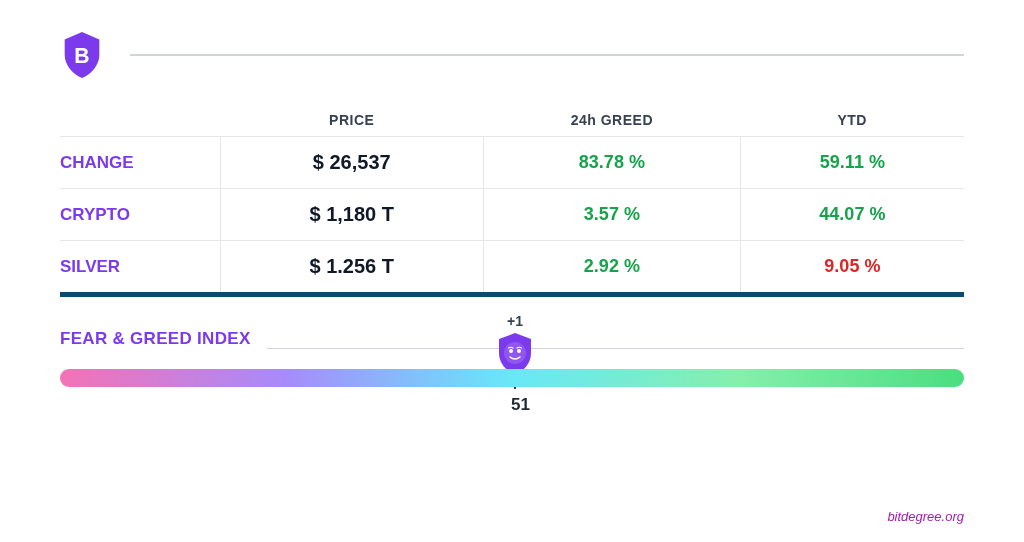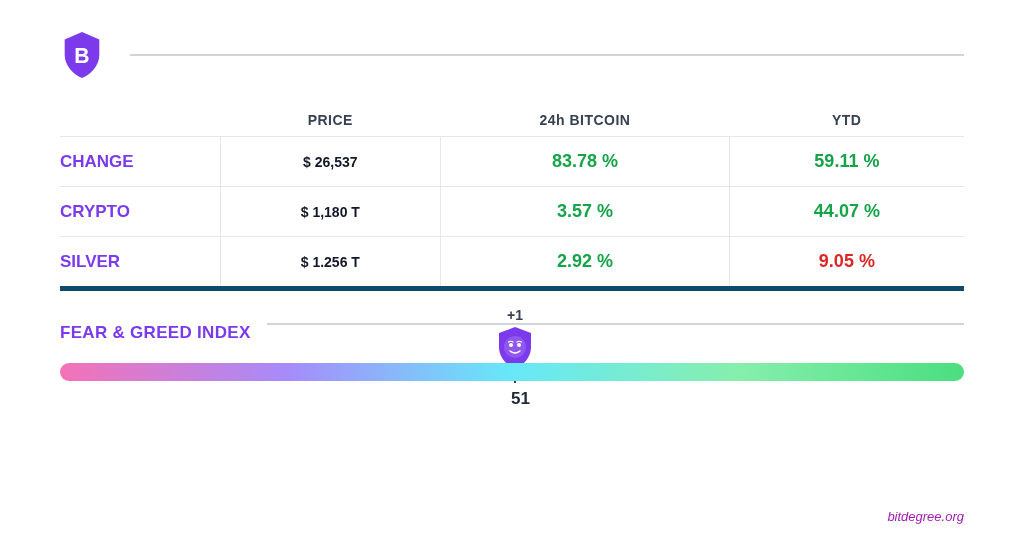--- a/index.html
+++ b/index.html
@@ -91,21 +91,21 @@
     .table-section td.row-label {
       text-align: left;
       font-size: 17px;
       font-weight: 800;
       color: #7c3aed;
       padding-left: 0;
       width: 160px;
     }
 
     .table-section td.price-val {
-      font-size: 14px;
+      font-size: 20px;
       font-weight: 800;
       color: #111827;
       border-left: 1px solid #e5e7eb;
       border-right: 1px solid #e5e7eb;
     }
 
     .table-section td.change-val {
       font-size: 18px;
       font-weight: 700;
       color: #16a34a;
@@ -124,21 +124,21 @@
       border-bottom: 5px solid #0c4a6e;
     }
 
     
     .fg-section {
       margin-top: 4px;
     }
 
     .fg-header {
       display: flex;
-      align-items: flex-start;
+      align-items: flex-end;
       gap: 16px;
       margin-bottom: 20px;
     }
 
     .fg-title {
       font-size: 17px;
       font-weight: 800;
       color: #7c3aed;
       flex-shrink: 0;
       letter-spacing: 0.3px;
@@ -233,21 +233,21 @@
       </svg>
     </div>
     <div class="header-line"></div>
   </div>
 
   <table class="table-section">
     <thead>
       <tr>
         <th style="text-align:left; padding-left:0;"></th>
         <th>PRICE</th>
-        <th>24h BITCOIN</th>
+        <th>24h GREED</th>
         <th>YTD</th>
       </tr>
     </thead>
     <tbody id="table-body">
     <tr>
       <td class="row-label">CHANGE</td>
       <td class="price-val">$ 26,537</td>
       <td class="change-val">83.78 %</td>
       <td class="ytd-val ytd-green">59.11 %</td>
     </tr>

